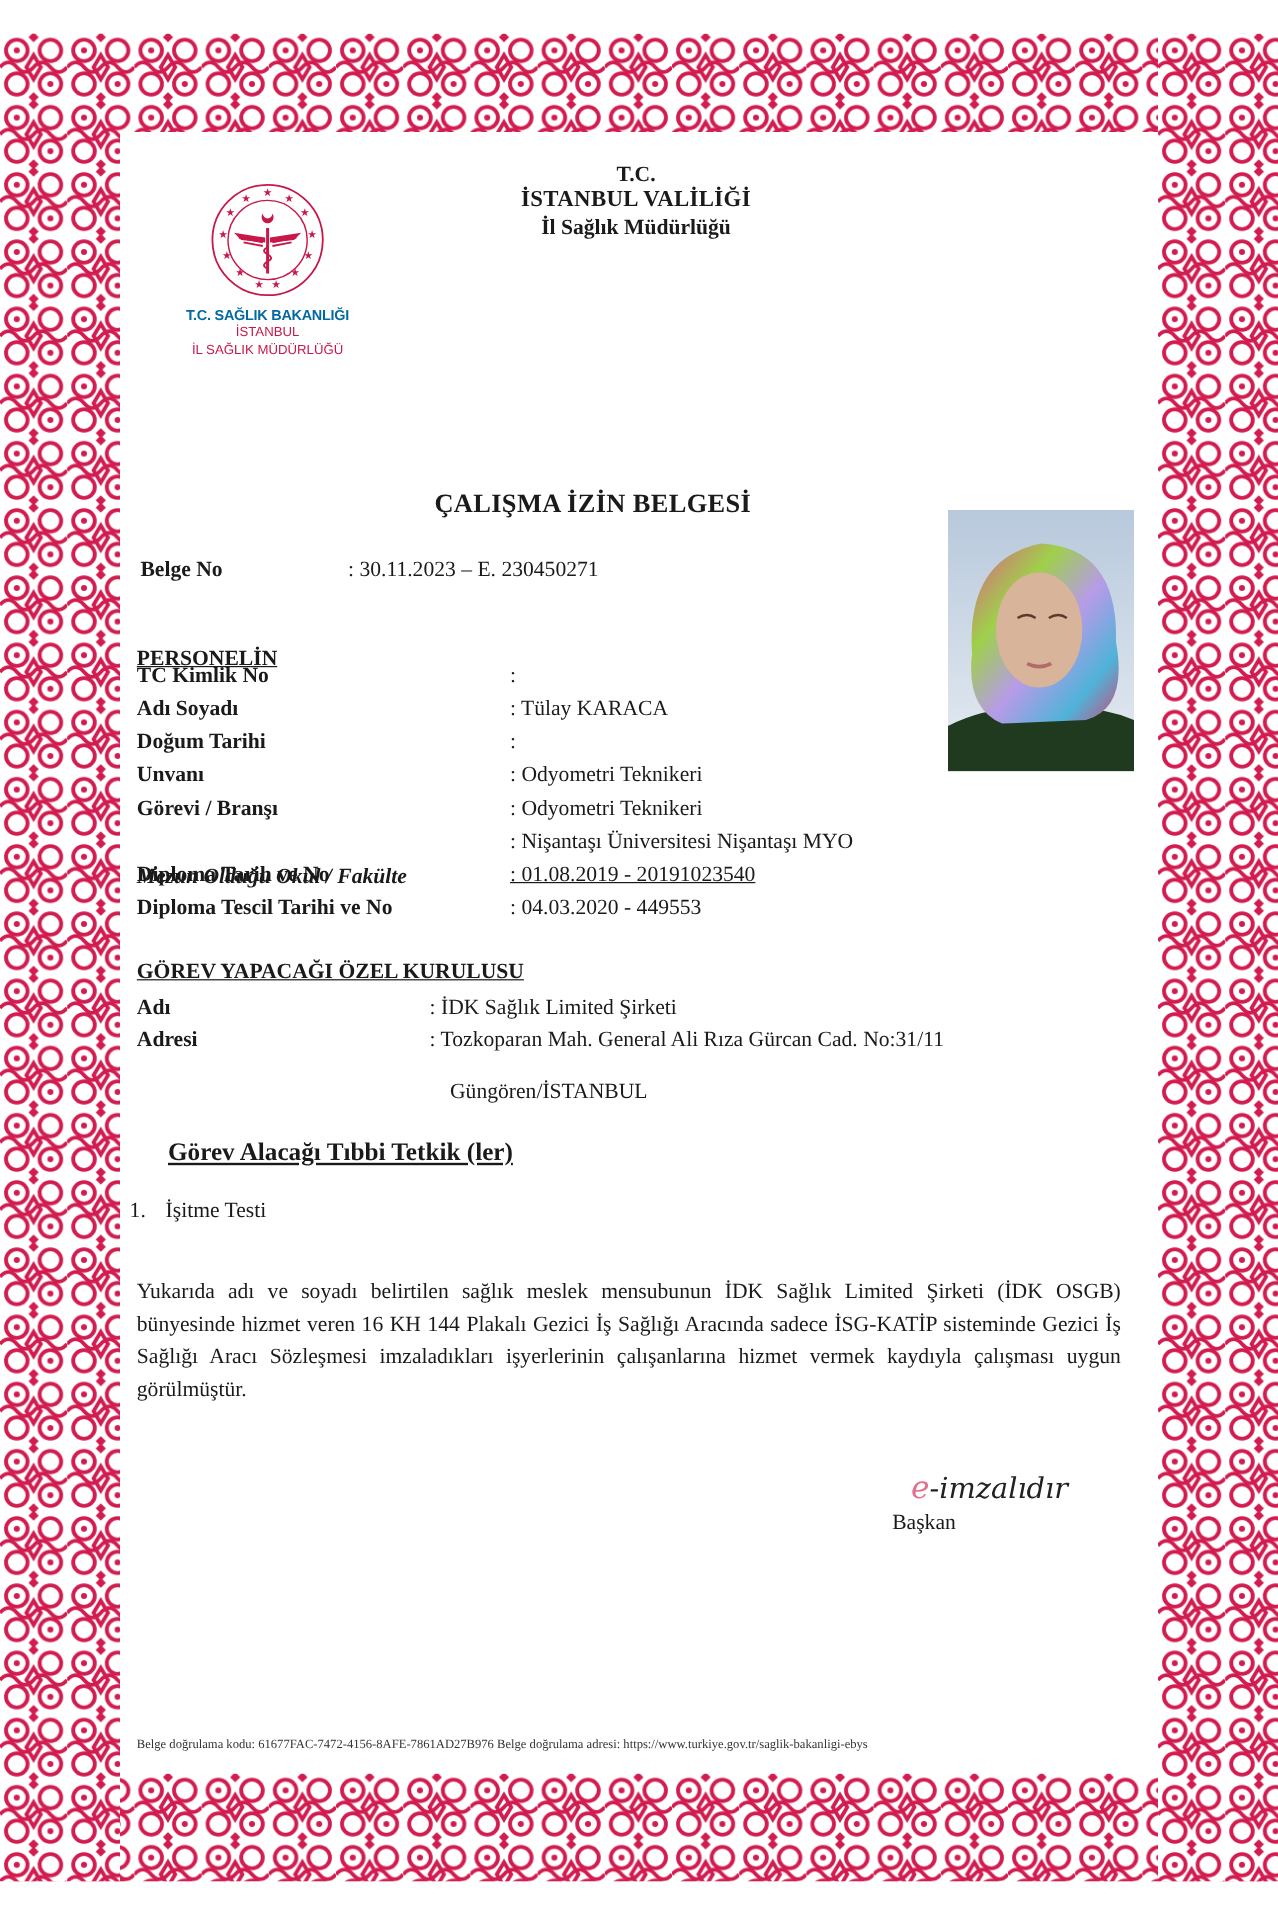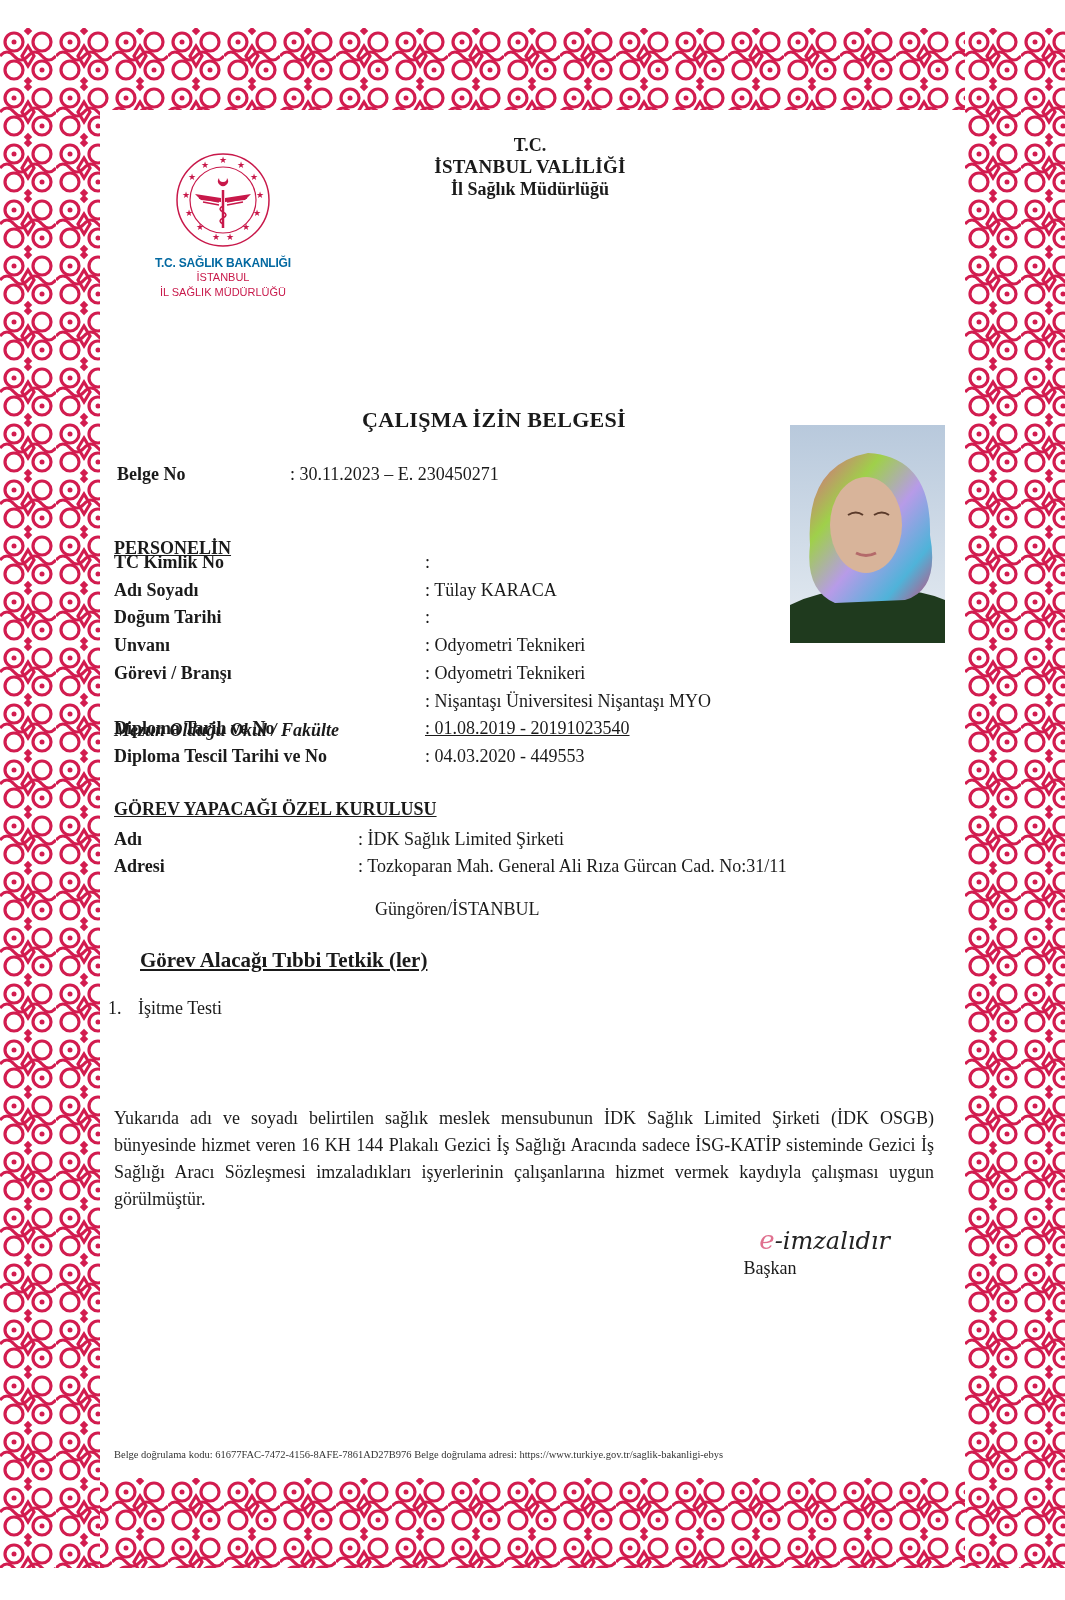--- a/index.html
+++ b/index.html
@@ -31,21 +31,21 @@
 
   .doc-title { left: 362px; top: 407px; font-size: 22px; font-weight: bold; letter-spacing: 0.3px; }
 
   .photo { left: 790px; top: 425px; width: 155px; height: 218px; overflow: hidden; }
 
   .row { position: absolute; font-size: 18px; line-height: 22px; white-space: nowrap; }
   .lbl { font-weight: bold; }
 
   .section-head { position: absolute; font-weight: bold; font-size: 18px; text-decoration: underline; }
 
-  .para { left: 114px; top: 1063px; width: 820px; font-size: 18px; line-height: 27px; text-align: justify; margin-top: 42px; }
+  .para { left: 114px; top: 1063px; width: 820px; font-size: 18px; line-height: 27px; text-align: justify; }
 
   .sign { left: 620px; top: 1225px; width: 300px; text-align: center; }
   .esign { font-family: "DejaVu Serif", serif; font-style: italic; font-size: 24px; color: #222; text-align: right; padding-right: 30px; }
   .esign .e { color: #e0708f; font-size: 26px; }
   .sign-line { font-size: 18px; line-height: 26px; }
 
   .footer { left: 114px; top: 1449px; font-size: 10.5px; white-space: nowrap; color: #333; }
 </style>
 </head>
 <body>

